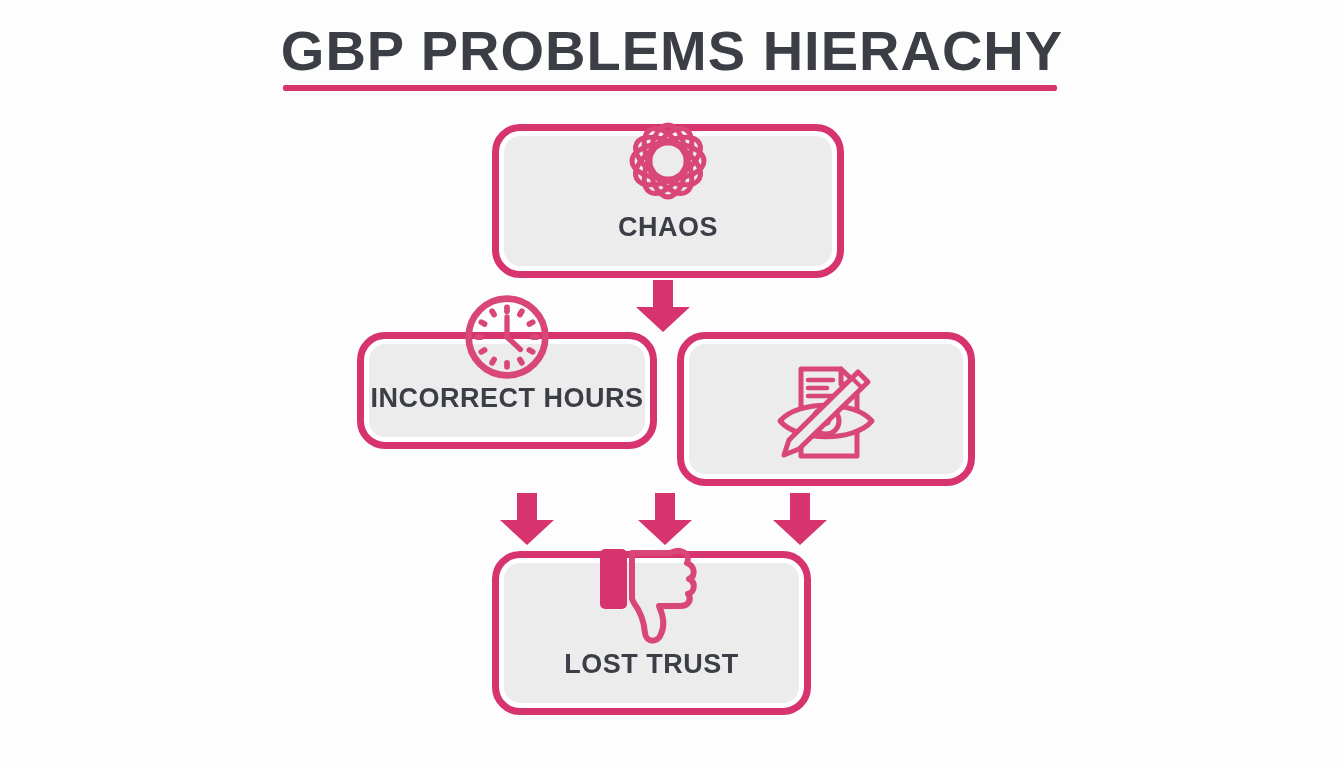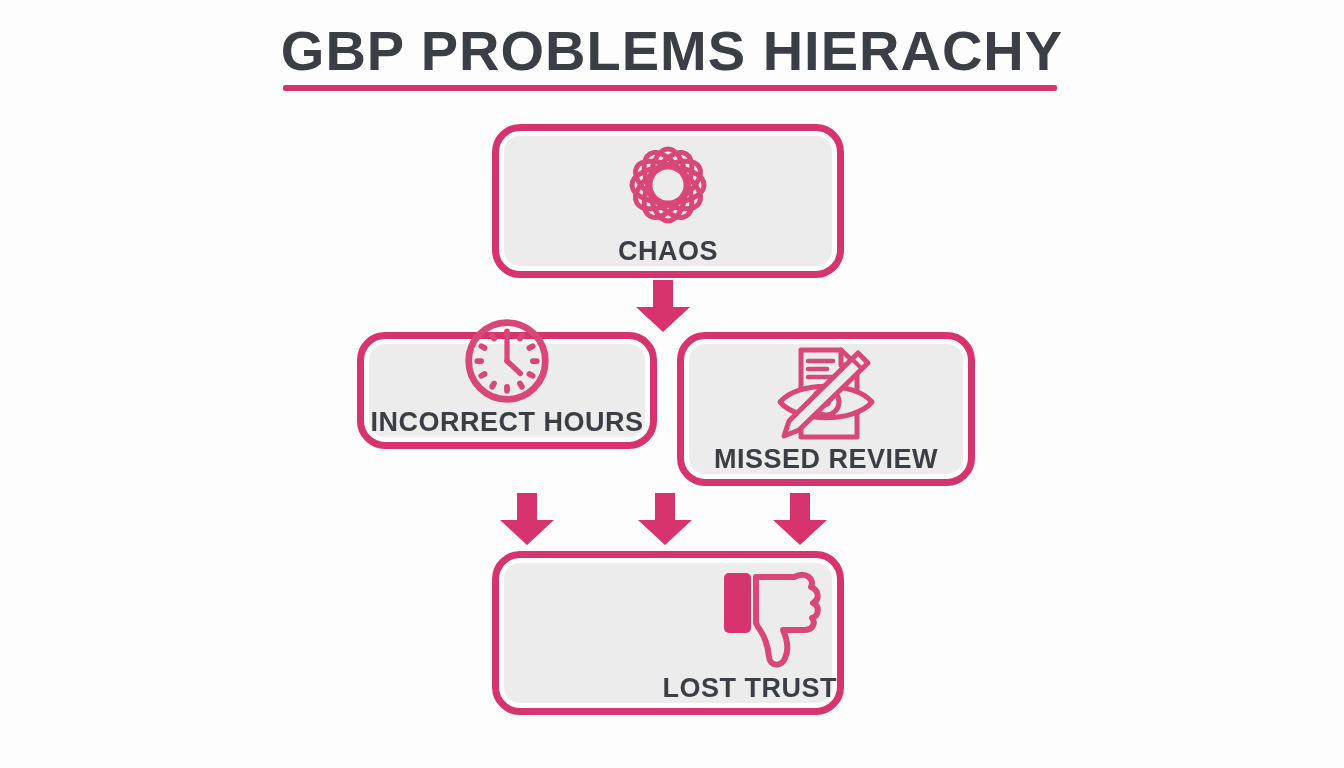--- a/index.html
+++ b/index.html
@@ -40,28 +40,28 @@
     align-items:center;justify-content:flex-end;
   }
   .node .icon-wrap{
     flex:1;display:flex;align-items:center;justify-content:center;
     padding-top:8px;
   }
   .node .node-label{
     font-size:27px;font-weight:800;
     letter-spacing:0.5px;
     color:var(--text);
-    padding-bottom:4px;
+    padding-bottom:28px;
     white-space:nowrap;
   }
 
   #node-chaos{left:492px;top:124px;width:352px;height:154px;}
   #node-incorrect-hours{left:357px;top:332px;width:300px;height:117px;}
   #node-missed-review{left:677px;top:332px;width:298px;height:154px;}
-  #node-lost-trust{left:492px;top:551px;width:352px;height:164px;align-items:flex-end;}
+  #node-lost-trust{left:492px;top:551px;width:319px;height:164px;}
 
   .arrow{position:absolute;width:54px;height:52px;}
   #arrow-top{left:636px;top:280px;}
   #arrow-b1{left:500px;top:493px;}
   #arrow-b2{left:638px;top:493px;}
   #arrow-b3{left:773px;top:493px;}
   .arrow polygon{fill:var(--accent);}
 
   svg{display:block;}
   .stroke-icon{stroke:var(--icon-pink);fill:none;stroke-linecap:round;stroke-linejoin:round;}
@@ -135,21 +135,20 @@
             <line x1="37" y1="33" x2="62" y2="33"></line>
           </g>
           <path d="M9,58 C27,37 83,37 101,58 C83,79 27,79 9,58 Z" stroke-width="5" fill="#ececec"></path>
           <circle cx="55" cy="58" r="13" stroke-width="5"></circle>
           <circle cx="55" cy="58" r="5" fill="#d94678" stroke="none"></circle>
           <path d="M87,9 L97,19 L28,86 L13,92 L18,77 Z" stroke-width="5" fill="#ececec"></path>
           <line x1="81" y1="15" x2="91" y2="25" stroke-width="4"></line>
         </g>
       </svg>
     </div>
-    <div class="node-label">MISSED REVIEW</div>
   </div>
 
   <svg class="arrow" id="arrow-b1" viewBox="0 0 54 52">
     <polygon points="17,0 37,0 37,27 54,27 27,52 0,27 17,27"></polygon>
   </svg>
   <svg class="arrow" id="arrow-b2" viewBox="0 0 54 52">
     <polygon points="17,0 37,0 37,27 54,27 27,52 0,27 17,27"></polygon>
   </svg>
   <svg class="arrow" id="arrow-b3" viewBox="0 0 54 52">
     <polygon points="17,0 37,0 37,27 54,27 27,52 0,27 17,27"></polygon>

